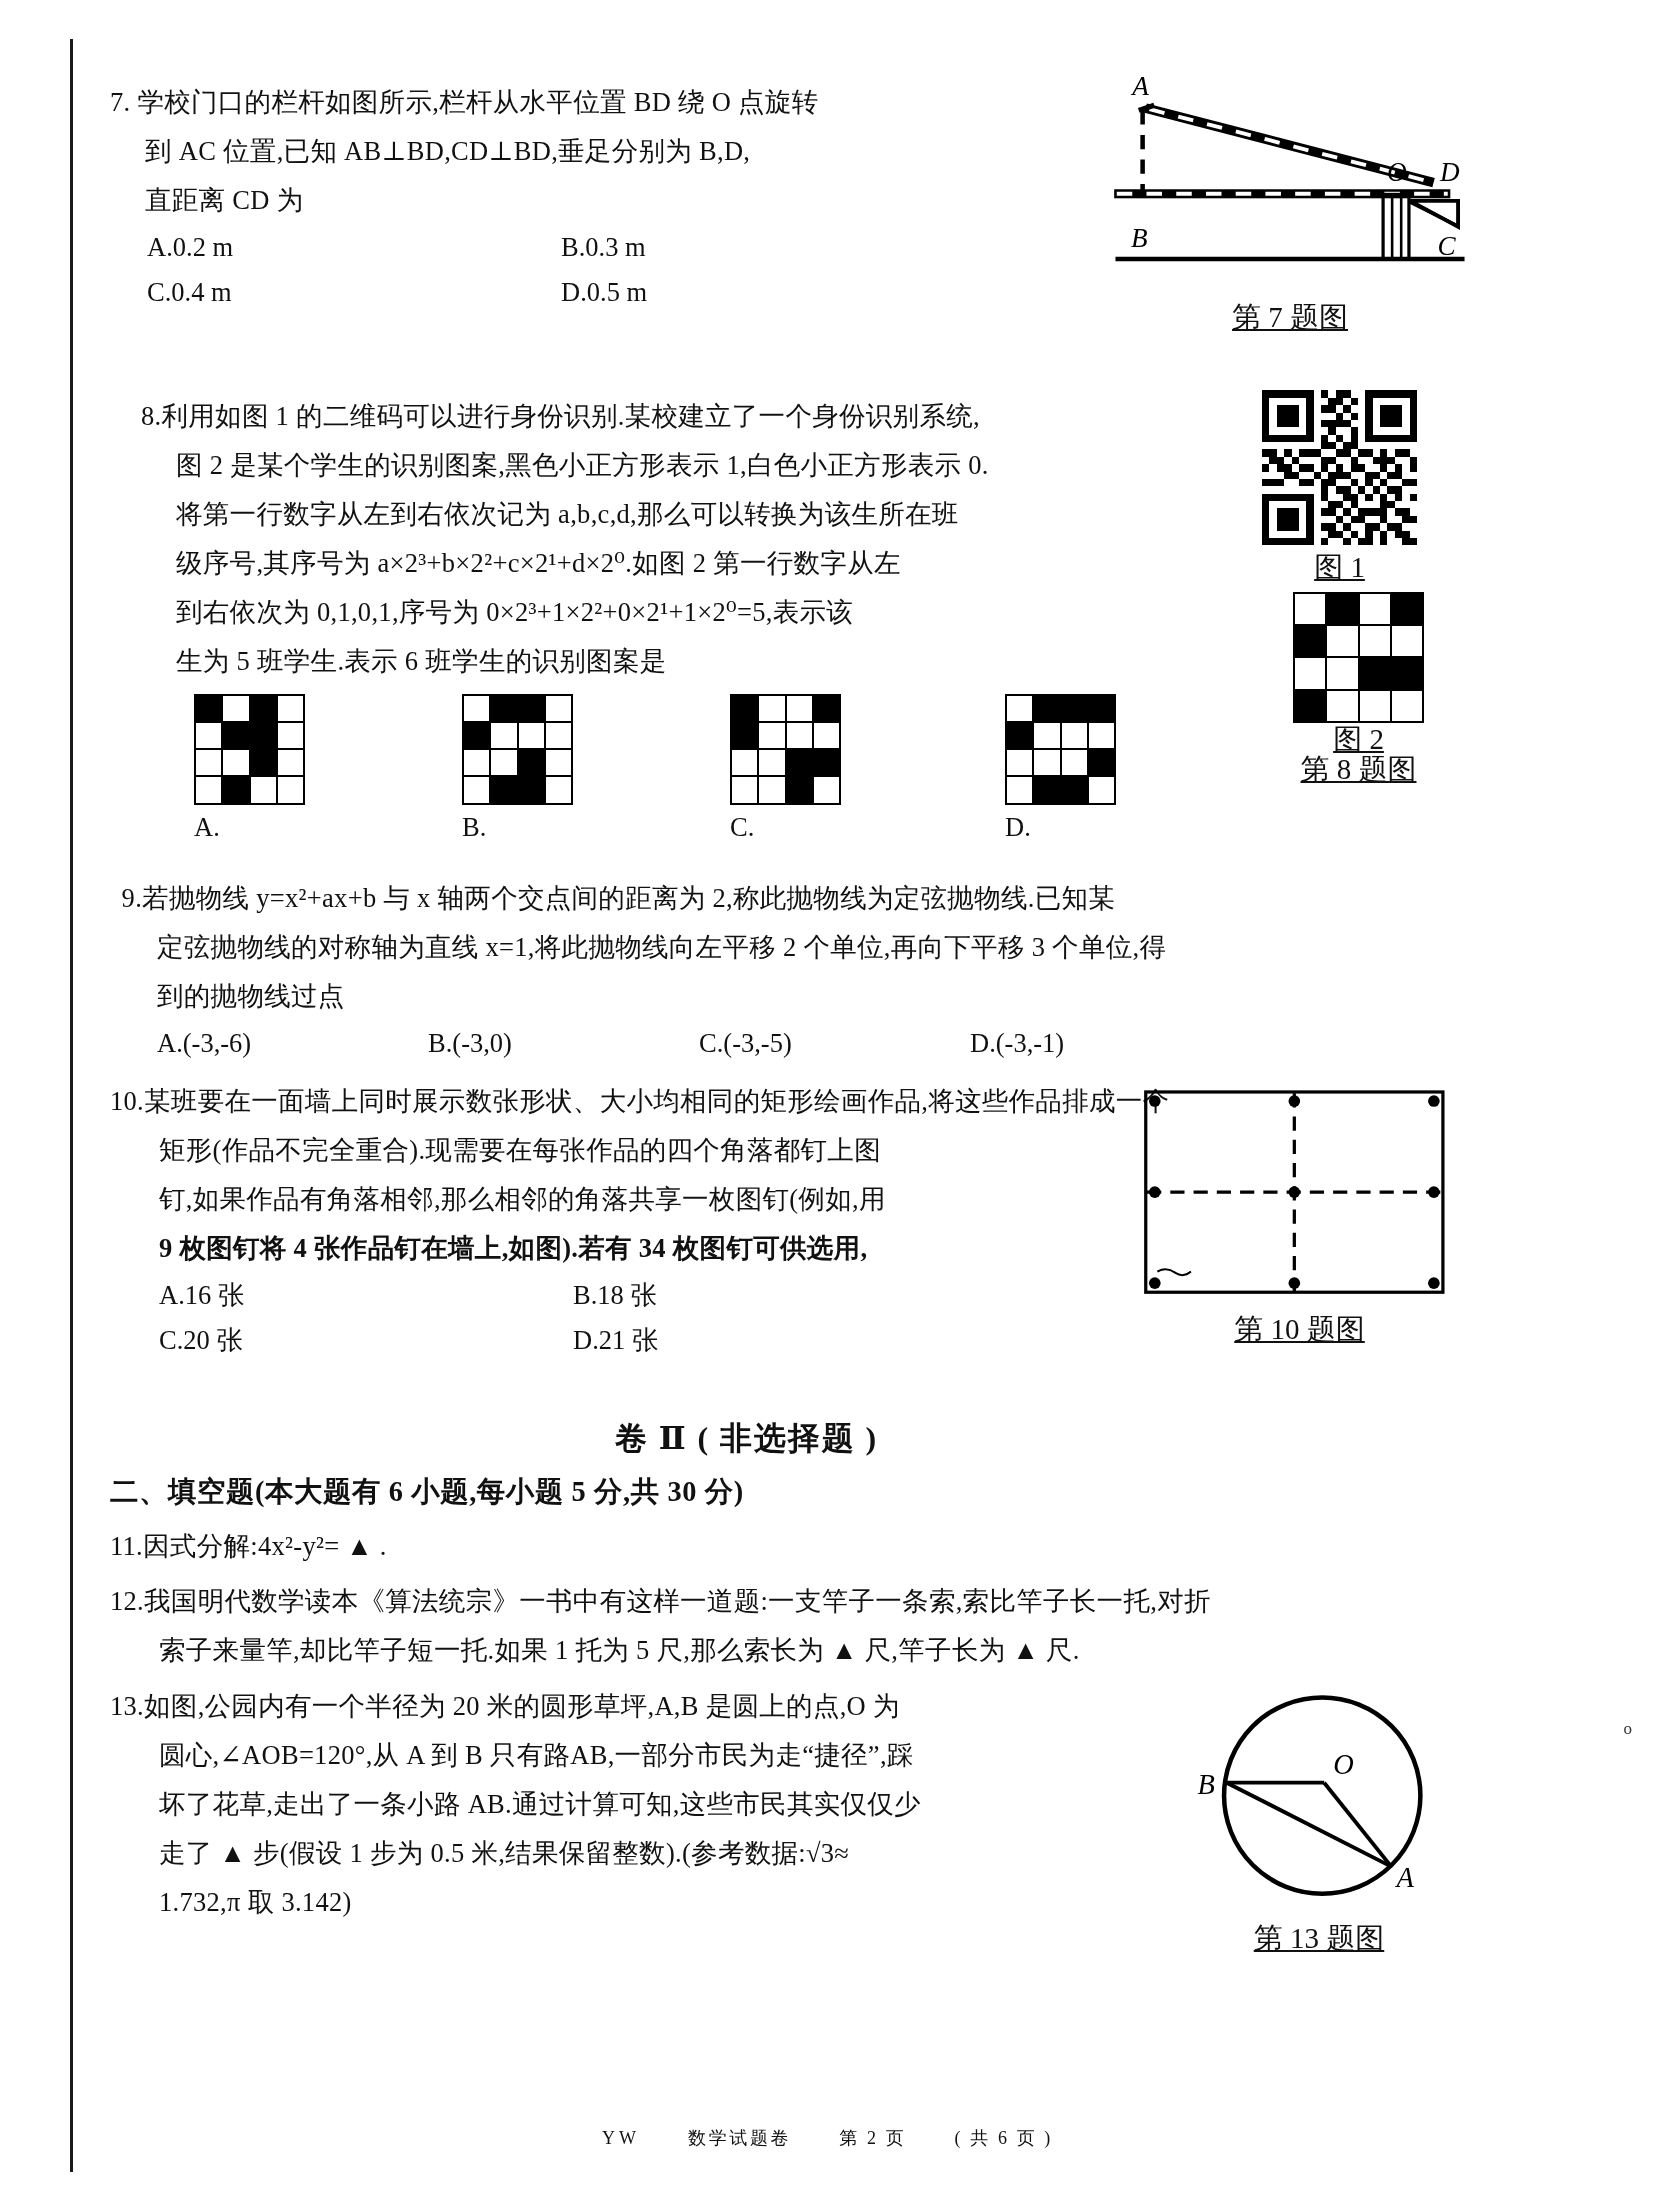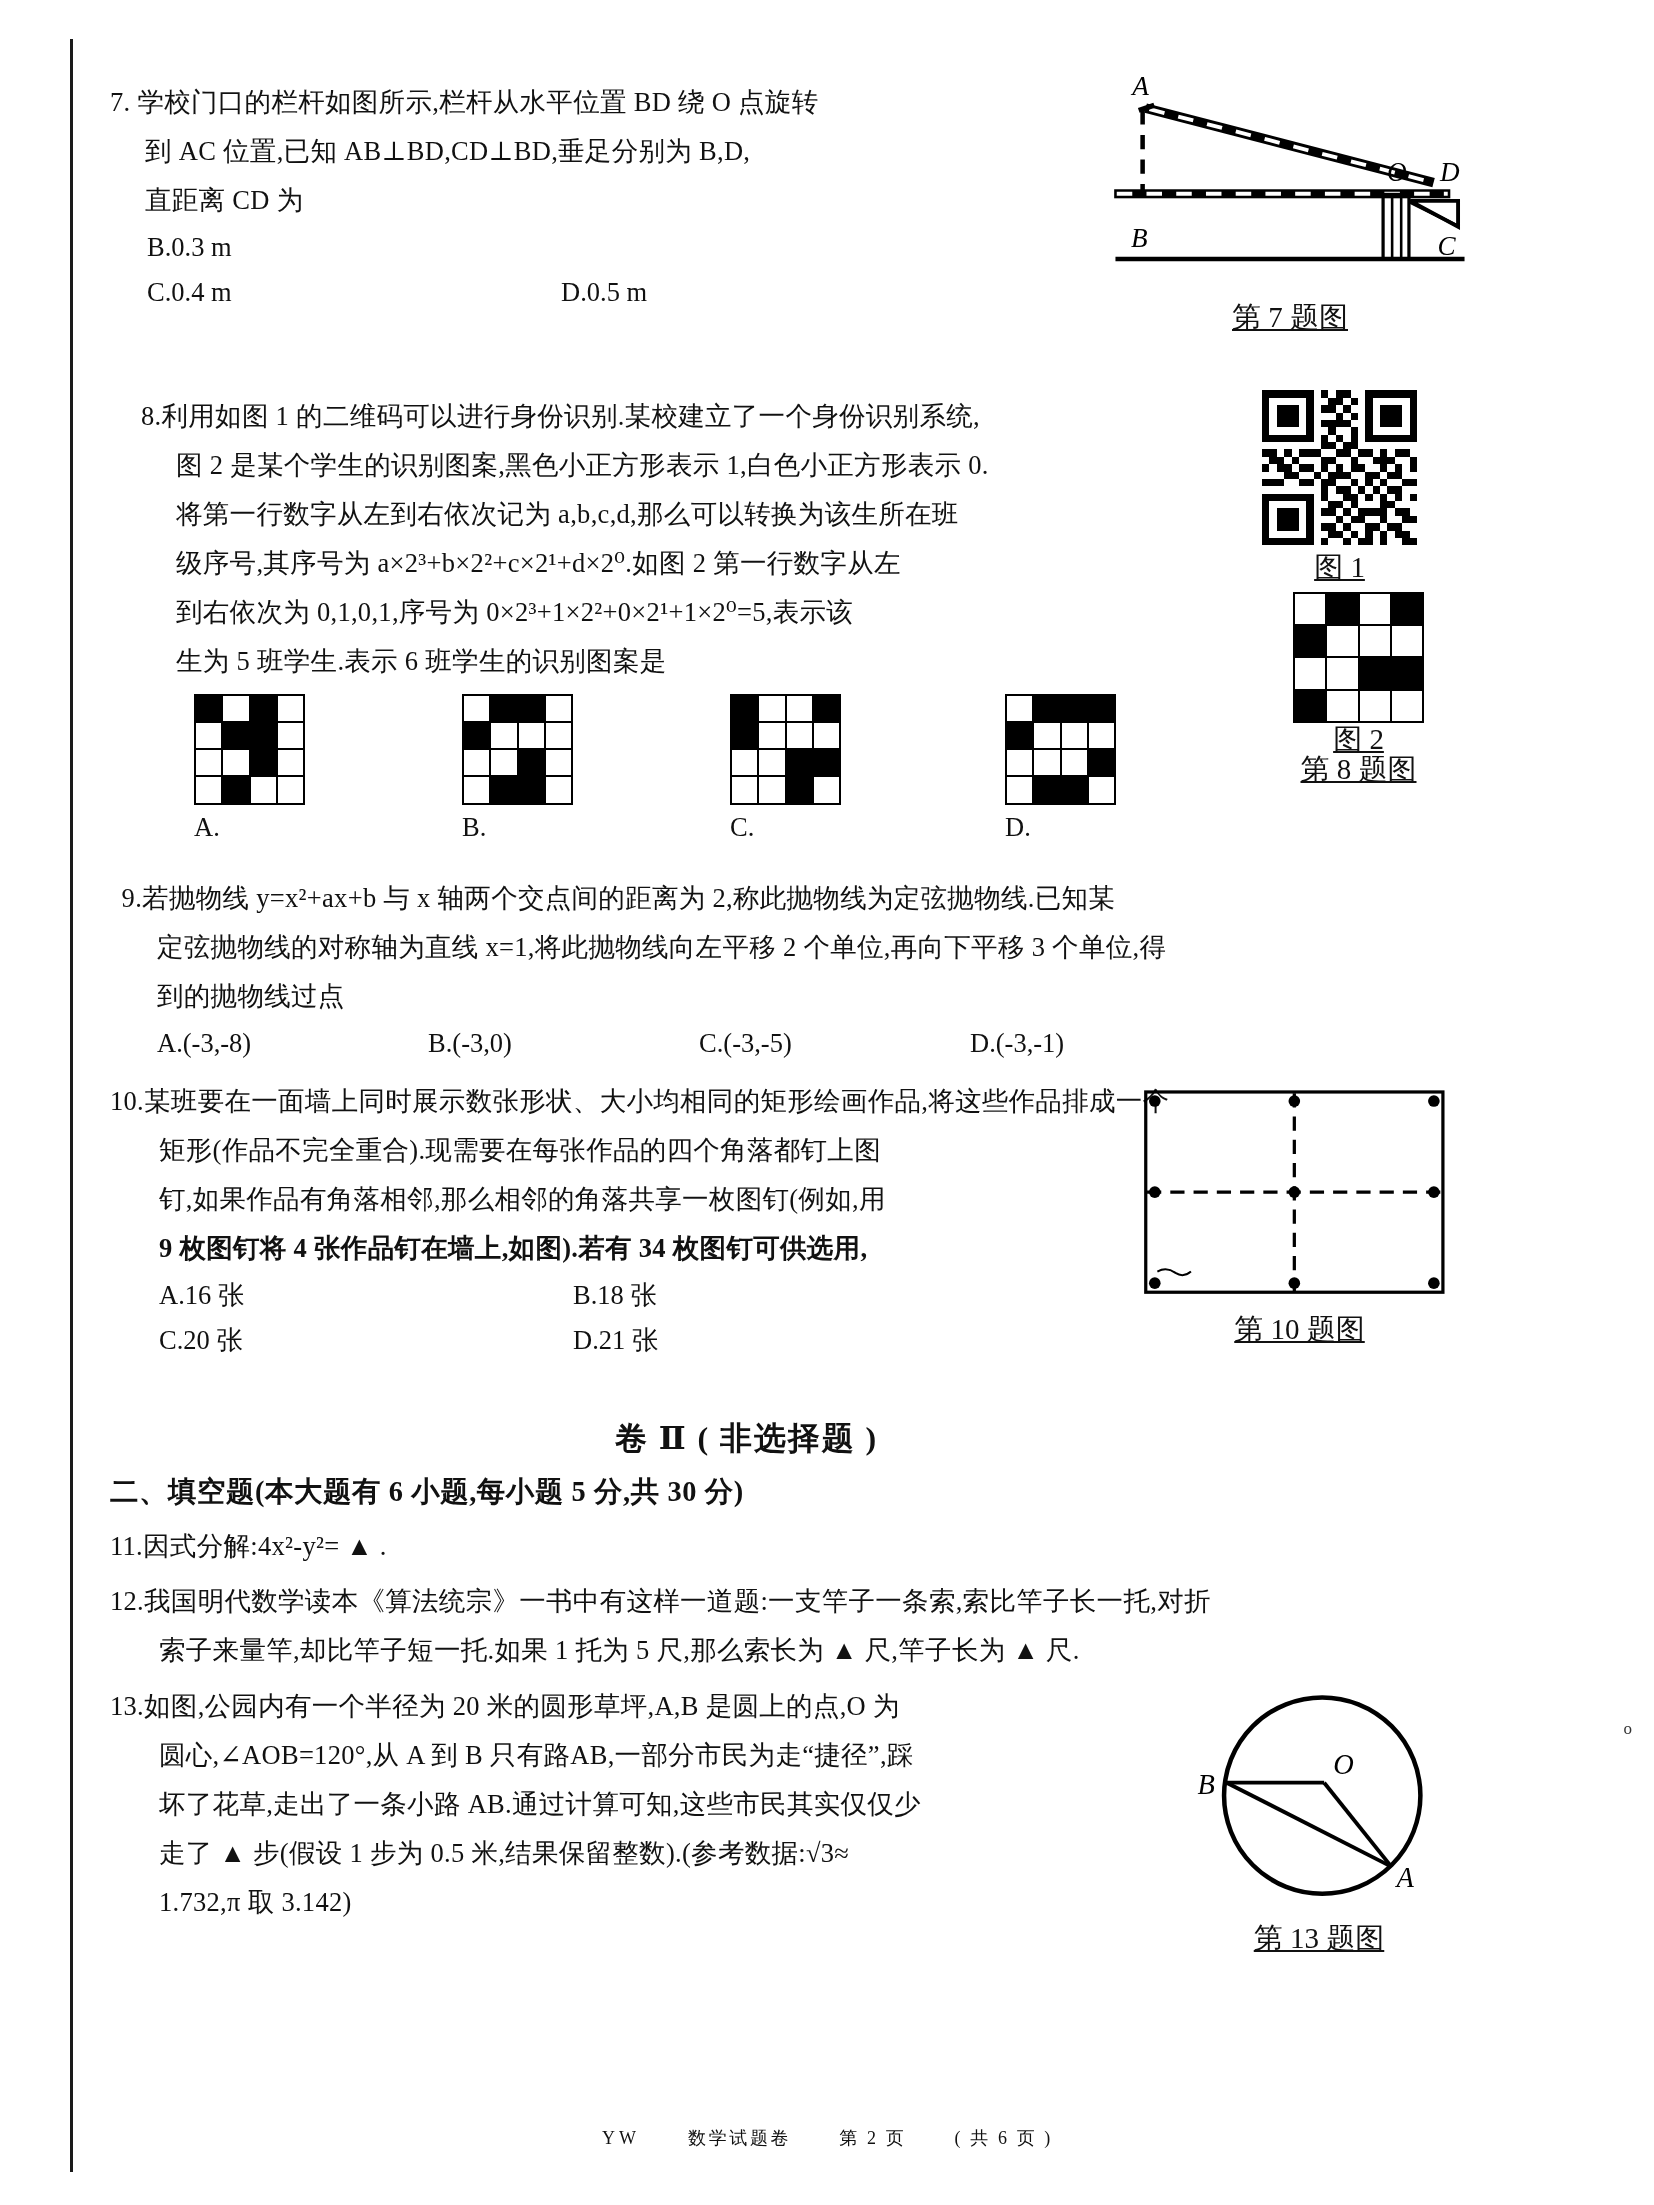--- a/index.html
+++ b/index.html
@@ -172,20 +172,21 @@
       <div class="q-body" style="width:995px;">
         <div class="q-line">
           <span class="num">7.</span>
           <span>学校门口的栏杆如图所示,栏杆从水平位置 BD 绕 O 点旋转</span>
         </div>
         <div class="q-line indent">到 AC 位置,已知 AB⊥BD,CD⊥BD,垂足分别为 B,D,</div>
         <div class="q-line indent">直距离 CD 为</div>
       </div>
 
       <div class="choices ch-2col">
+        <div class="ch">A.0.2 m</div>
         <div class="ch">B.0.3 m</div>
       </div>
       <div class="choices ch-2col">
         <div class="ch">C.0.4 m</div>
         <div class="ch">D.0.5 m</div>
       </div>
 
       <div class="fig" style="left:999px; top:-13px; width:362px; height:259px;">
         <svg width="362" height="233" viewBox="0 0 560 360">
 
@@ -799,21 +800,21 @@
 
     <div class="q" style="margin-top:18px;">
       <div class="q-body" style="width:1357px;">
         <div class="q-line" style="padding-left:11.6px;">
           <span class="num">9.</span><span>若抛物线 y=x²+ax+b 与 x 轴两个交点间的距离为 2,称此抛物线为定弦抛物线.已知某</span>
         </div>
         <div class="q-line indent" style="padding-left:47px;">定弦抛物线的对称轴为直线 x=1,将此抛物线向左平移 2 个单位,再向下平移 3 个单位,得</div>
         <div class="q-line indent" style="padding-left:47px;">到的抛物线过点</div>
       </div>
       <div class="choices4" style="padding-left:47px;">
-        <div class="ch">A.(-3,-8)</div>
+        <div class="ch">A.(-3,-6)</div>
         <div class="ch">B.(-3,0)</div>
         <div class="ch">C.(-3,-5)</div>
         <div class="ch">D.(-3,-1)</div>
       </div>
     </div>
 
     <div class="q" style="margin-top:11.6px; min-height:323px;">
       <div class="q-body" style="width:1015px;">
         <div class="q-line">
           <span class="num">10.</span><span>某班要在一面墙上同时展示数张形状、大小均相同的矩形绘画作品,将这些作品排成一个</span>

